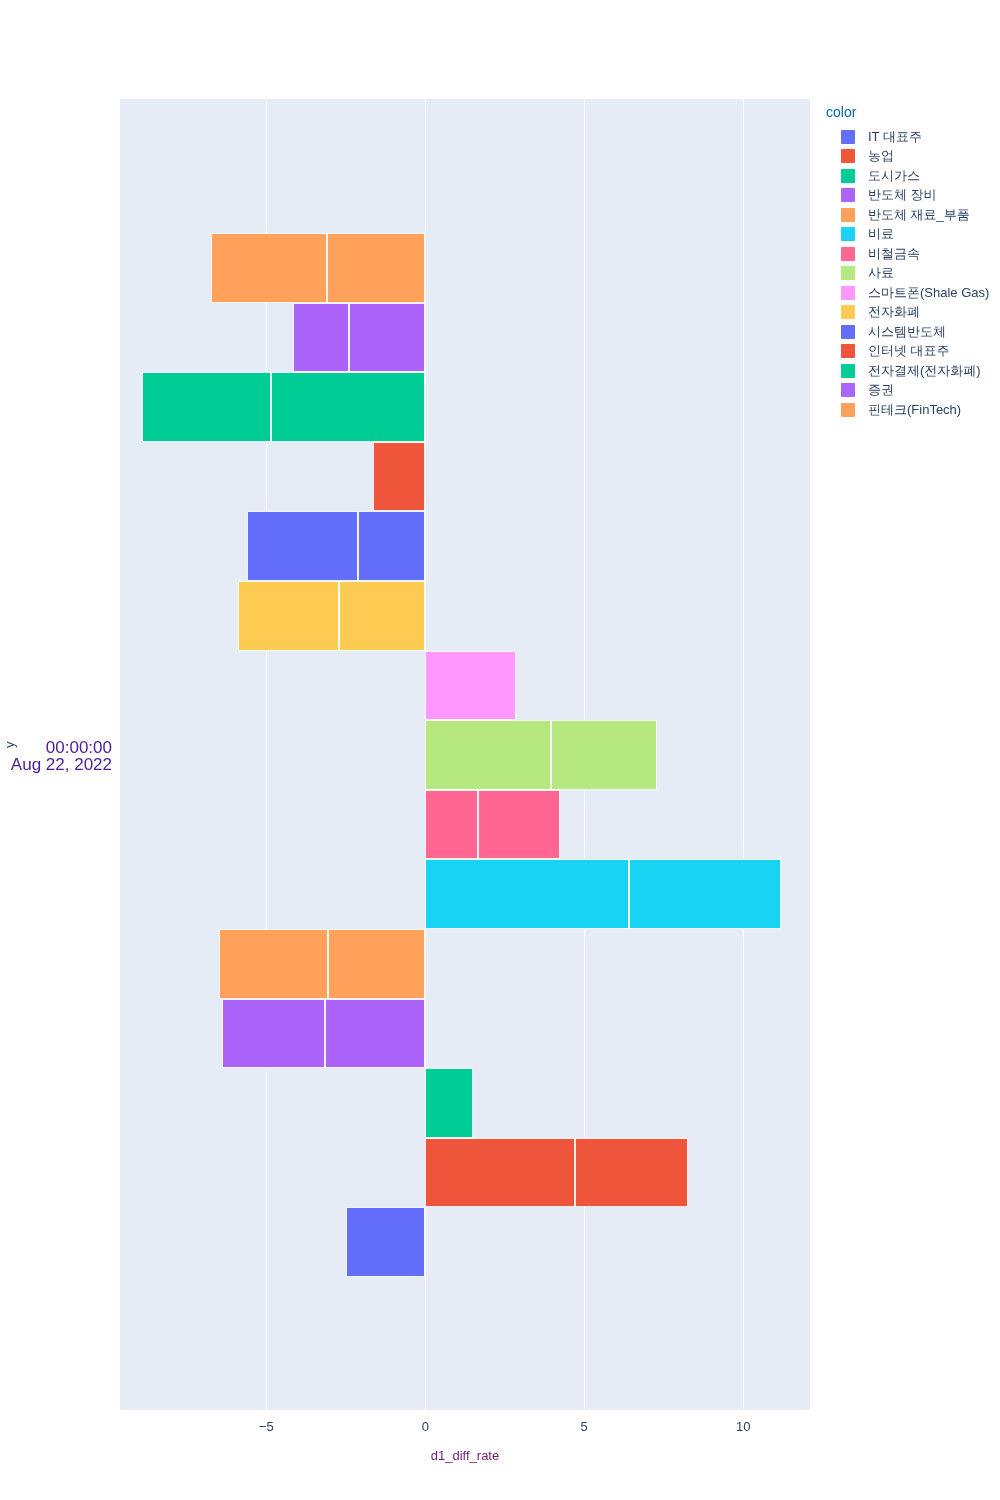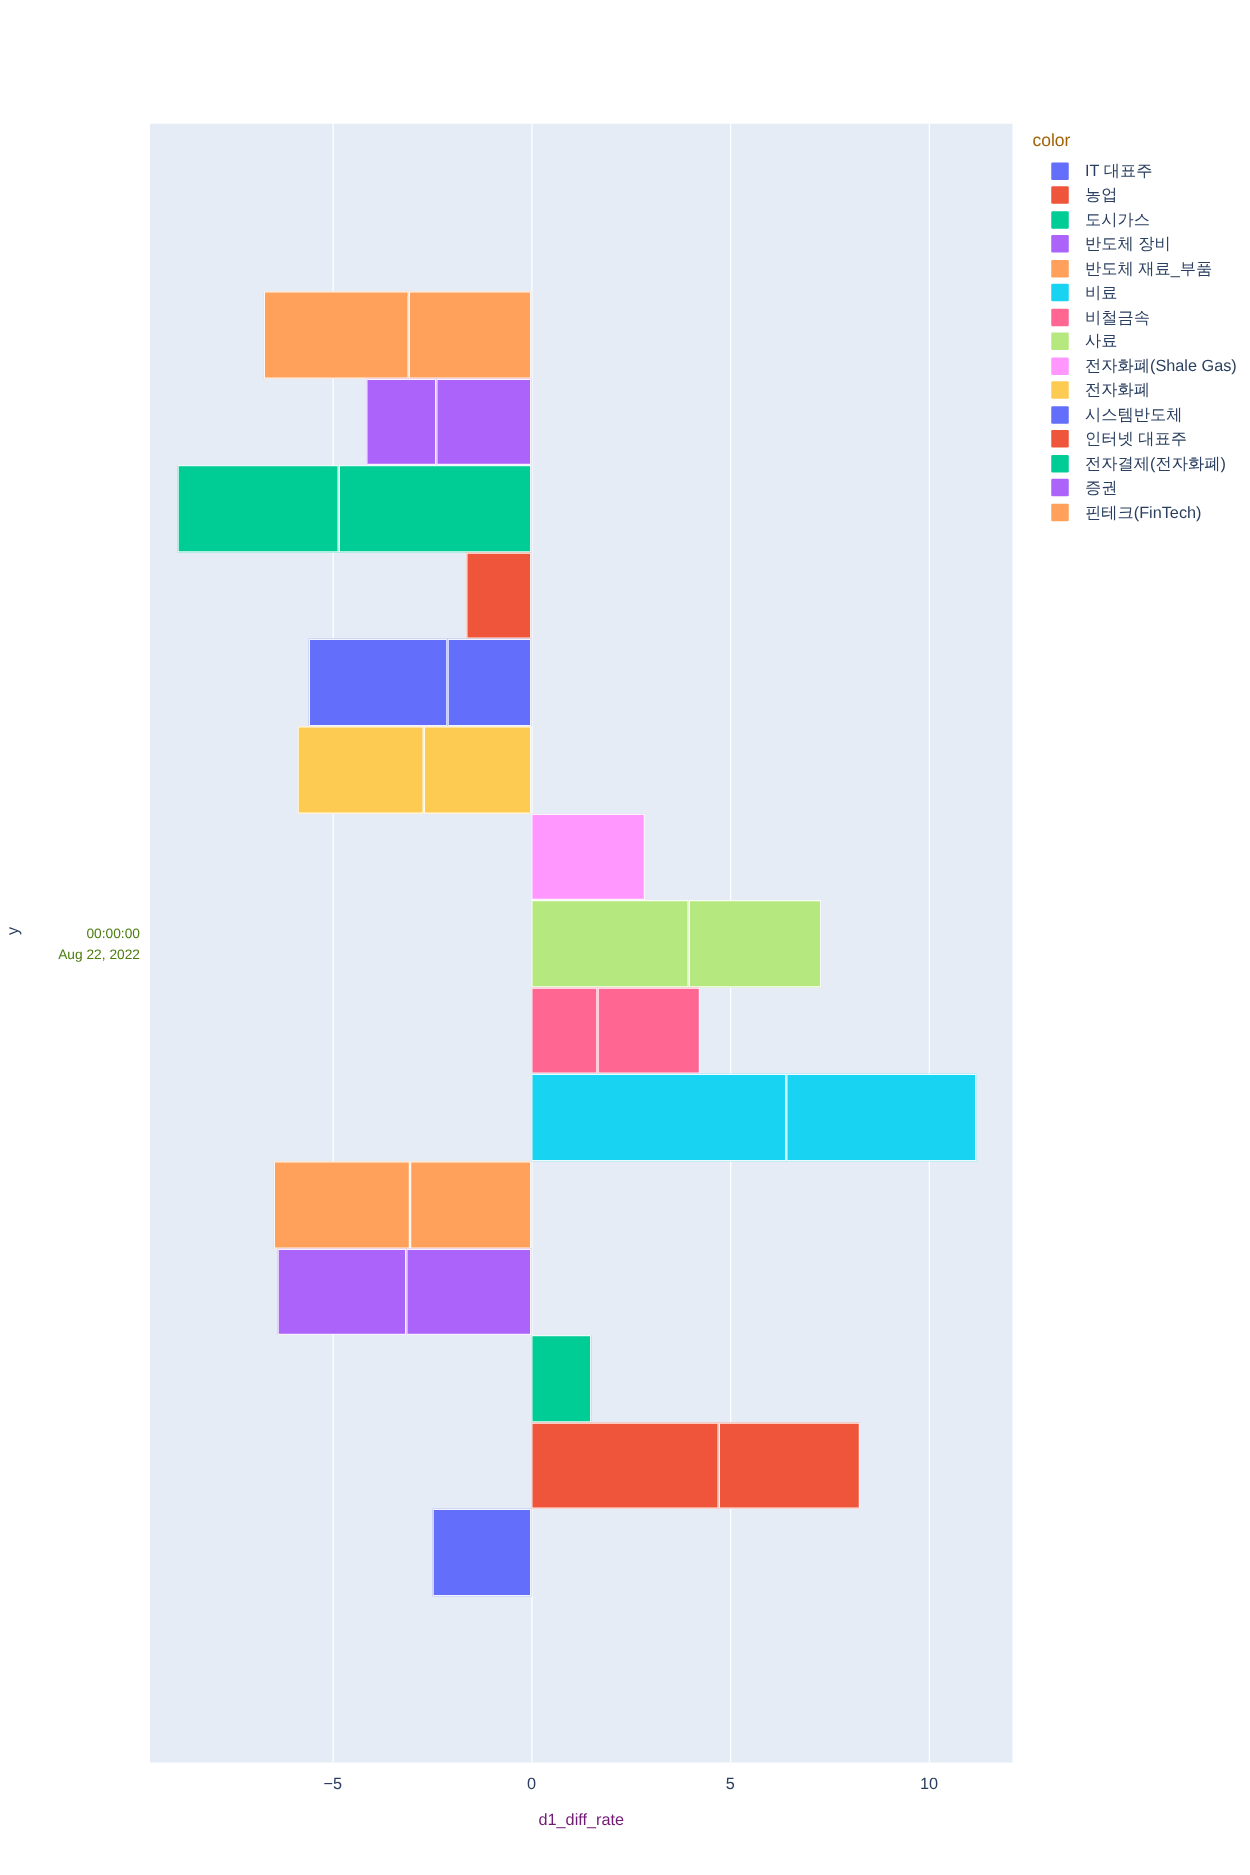--- a/index.html
+++ b/index.html
@@ -74,43 +74,43 @@
     color: #701a75;
     transform: translateX(-50%);
     white-space: nowrap;
   }
   #ytick-wrap {
     position: absolute;
     left: 0px;
     top: 739px;
     width: 112px;
     text-align: right;
-    font-size: 11px;
-    color: #4d7c0f;
+    font-size: 17px;
+    color: #4c1d95;
     line-height: 17px;
   }
   #yaxis-title {
     position: absolute;
     left: 2px;
     top: 748px;
     font-size: 13px;
     color: #2a3f5f;
     transform: rotate(-90deg);
     transform-origin: left top;
   }
   
   #legend {
     position: absolute;
     left: 826px;
     top: 104px;
     width: 170px;
   }
   #legend-title {
     font-size: 14px;
-    color: #a16207;
+    color: #0369a1;
     margin-bottom: 7px;
     padding-left: 0px;
   }
   .legend-item {
     display: flex;
     align-items: center;
     height: 19.5px;
     padding-left: 15px;
   }
   .legend-swatch {
@@ -243,21 +243,21 @@
         <div class="legend-item">
           <span class="legend-swatch" style="background: rgb(255, 102, 146);"></span>
           <span class="legend-label">비철금속</span>
         </div>
         <div class="legend-item">
           <span class="legend-swatch" style="background: rgb(182, 232, 128);"></span>
           <span class="legend-label">사료</span>
         </div>
         <div class="legend-item">
           <span class="legend-swatch" style="background: rgb(255, 151, 255);"></span>
-          <span class="legend-label">전자화폐(Shale Gas)</span>
+          <span class="legend-label">스마트폰(Shale Gas)</span>
         </div>
         <div class="legend-item">
           <span class="legend-swatch" style="background: rgb(254, 203, 82);"></span>
           <span class="legend-label">전자화폐</span>
         </div>
         <div class="legend-item">
           <span class="legend-swatch" style="background: rgb(99, 110, 250);"></span>
           <span class="legend-label">시스템반도체</span>
         </div>
         <div class="legend-item">

